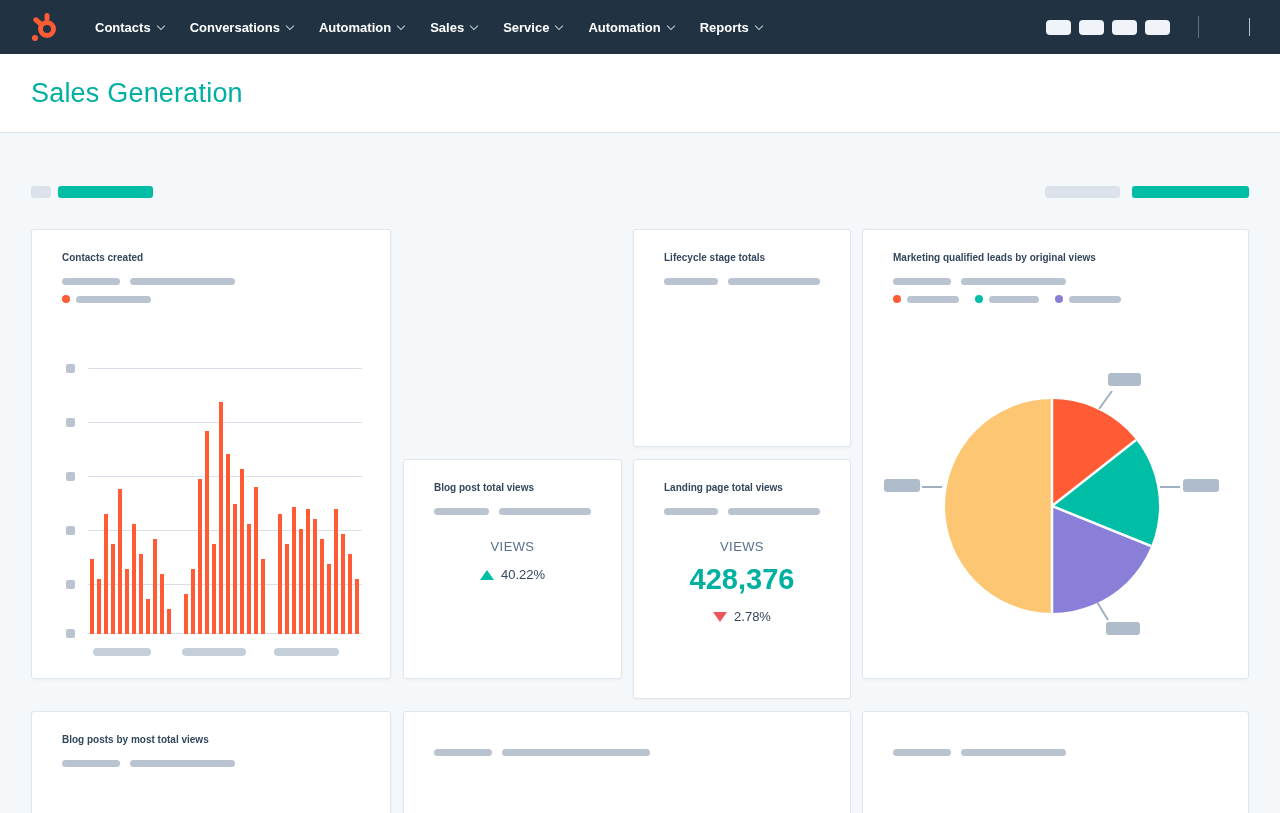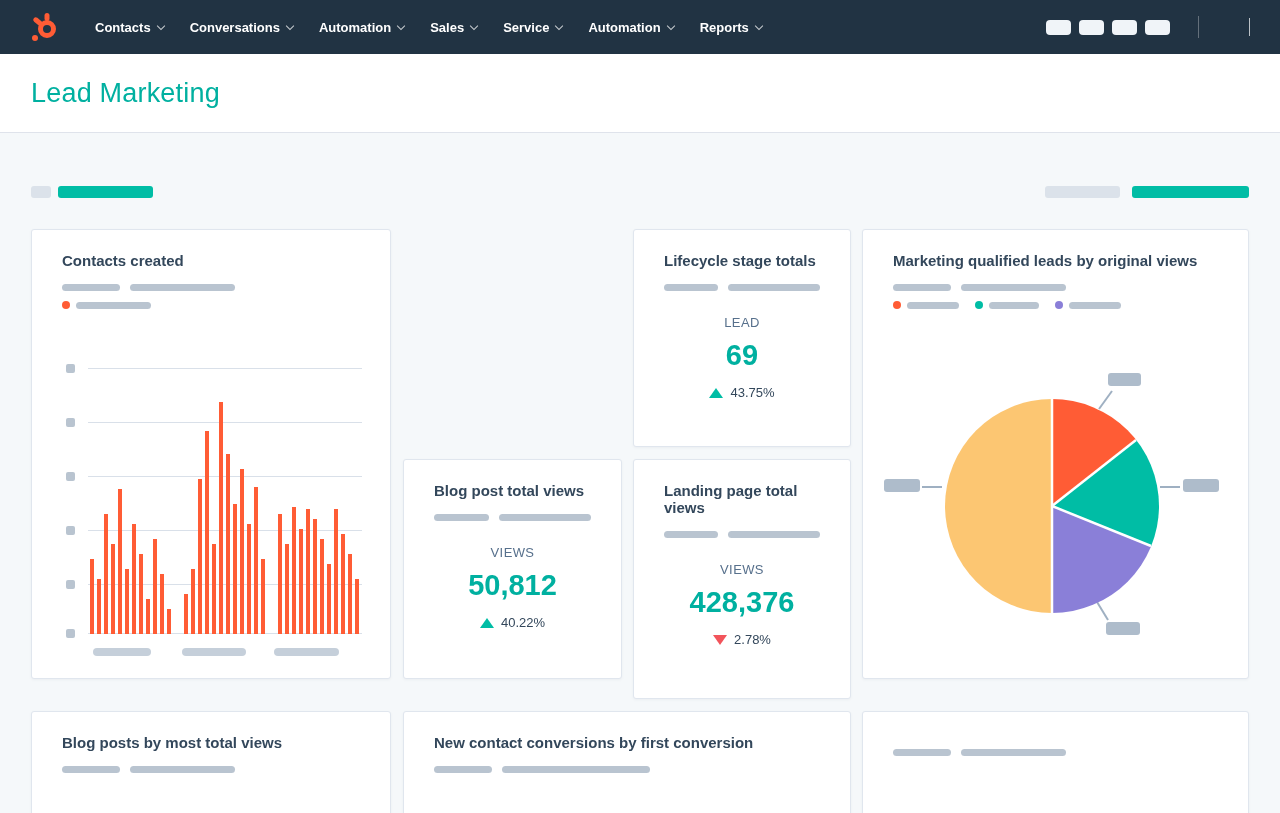--- a/index.html
+++ b/index.html
@@ -28,21 +28,21 @@
   .add-report { height:25px; background:#ff5c35; color:#fff; border:none; border-radius:3px; font-size:12px; font-weight:500; padding:0 14px; font-family:inherit; cursor:pointer; }
 
   
   .content { position:relative; height:680px; }
   .filter-left { position:absolute; left:31px; top:53px; display:flex; gap:7px; align-items:center; cursor:pointer; }
   .filter-right { position:absolute; right:31px; top:53px; display:flex; gap:12px; align-items:center; cursor:pointer; }
   .fpill { height:12px; border-radius:3px; background:#dbe2ea; display:inline-block; }
   .fpill.teal { background:#00bda5; }
 
   .card { position:absolute; background:#ffffff; border:1px solid #e0e6ee; border-radius:3px; box-shadow:0 1px 3px rgba(45,62,80,.05); padding:22px 30px; overflow:hidden; }
-  .card-title { font-size:15px; font-weight:700; color:#33475b; }
+  .card-title { font-size:10px; font-weight:700; color:#33475b; }
   .skel-row { display:flex; gap:10px; margin-top:15px; align-items:center; }
   .skel { height:7px; border-radius:3.5px; background:#b9c4d0; display:inline-block; }
   .legend-row { display:flex; gap:16px; margin-top:10px; align-items:center; }
   .legend-item { display:flex; align-items:center; gap:6px; }
   .dot { width:8px; height:8px; border-radius:50%; display:inline-block; }
 
   
   .metric-body { text-align:center; margin-top:24px; }
   .metric-label { font-size:13px; color:#57708c; letter-spacing:.4px; }
   .metric-value { font-size:29px; font-weight:700; color:#00b0a0; margin-top:9px; }
@@ -113,21 +113,21 @@
     <span class="nav-pill"></span>
     <span class="nav-pill"></span>
     <span class="nav-pill"></span>
     <span class="nav-pill"></span>
     <span class="nav-divider"></span>
     <span class="nav-chevron"><span class="chev"></span></span>
   </div>
 </div>
 
 <div class="page-header">
-  <h1 class="page-title">Lead Marketing</h1>
+  <h1 class="page-title">Sales Generation</h1>
 </div>
 
 <div class="content">
 
   <div class="filter-left">
     <span class="fpill" style="width:20px"></span>
     <span class="fpill teal" style="width:95px"></span>
   </div>
   <div class="filter-right">
     <span class="fpill" style="width:75px"></span>
@@ -211,28 +211,20 @@
     </div>
   </div>
 
 
   <div class="card" style="left:633px; top:96px; width:218px; height:218px;">
     <div class="card-title">Lifecycle stage totals</div>
     <div class="skel-row">
       <span class="skel" style="width:58px"></span>
       <span class="skel" style="width:98px"></span>
     </div>
-    <div class="metric-body">
-      <div class="metric-label">LEAD</div>
-      <div class="metric-value">69</div>
-      <div class="delta">
-        <span class="tri-up"></span>
-        <span>43.75%</span>
-      </div>
-    </div>
   </div>
 
   <div class="card" style="left:862px; top:96px; width:387px; height:450px;">
     <div class="card-title">Marketing qualified leads by original views</div>
     <div class="skel-row">
       <span class="skel" style="width:58px"></span>
       <span class="skel" style="width:105px"></span>
     </div>
     <div class="legend-row">
       <span class="legend-item">
@@ -272,21 +264,20 @@
   </div>
 
   <div class="card" style="left:403px; top:326px; width:219px; height:220px;">
     <div class="card-title">Blog post total views</div>
     <div class="skel-row">
       <span class="skel" style="width:58px"></span>
       <span class="skel" style="width:98px"></span>
     </div>
     <div class="metric-body">
       <div class="metric-label">VIEWS</div>
-      <div class="metric-value">50,812</div>
       <div class="delta">
         <span class="tri-up"></span>
         <span>40.22%</span>
       </div>
     </div>
   </div>
 
   <div class="card" style="left:633px; top:326px; width:218px; height:240px;">
     <div class="card-title">Landing page total views</div>
     <div class="skel-row">
@@ -305,21 +296,20 @@
 
   <div class="card" style="left:31px; top:578px; width:360px; height:235px;">
     <div class="card-title">Blog posts by most total views</div>
     <div class="skel-row">
       <span class="skel" style="width:58px"></span>
       <span class="skel" style="width:105px"></span>
     </div>
   </div>
 
   <div class="card" style="left:403px; top:578px; width:448px; height:235px;">
-    <div class="card-title">New contact conversions by first conversion</div>
     <div class="skel-row">
       <span class="skel" style="width:58px"></span>
       <span class="skel" style="width:148px"></span>
     </div>
   </div>
 
   <div class="card" style="left:862px; top:578px; width:387px; height:235px;">
     <div class="skel-row">
       <span class="skel" style="width:58px"></span>
       <span class="skel" style="width:105px"></span>

